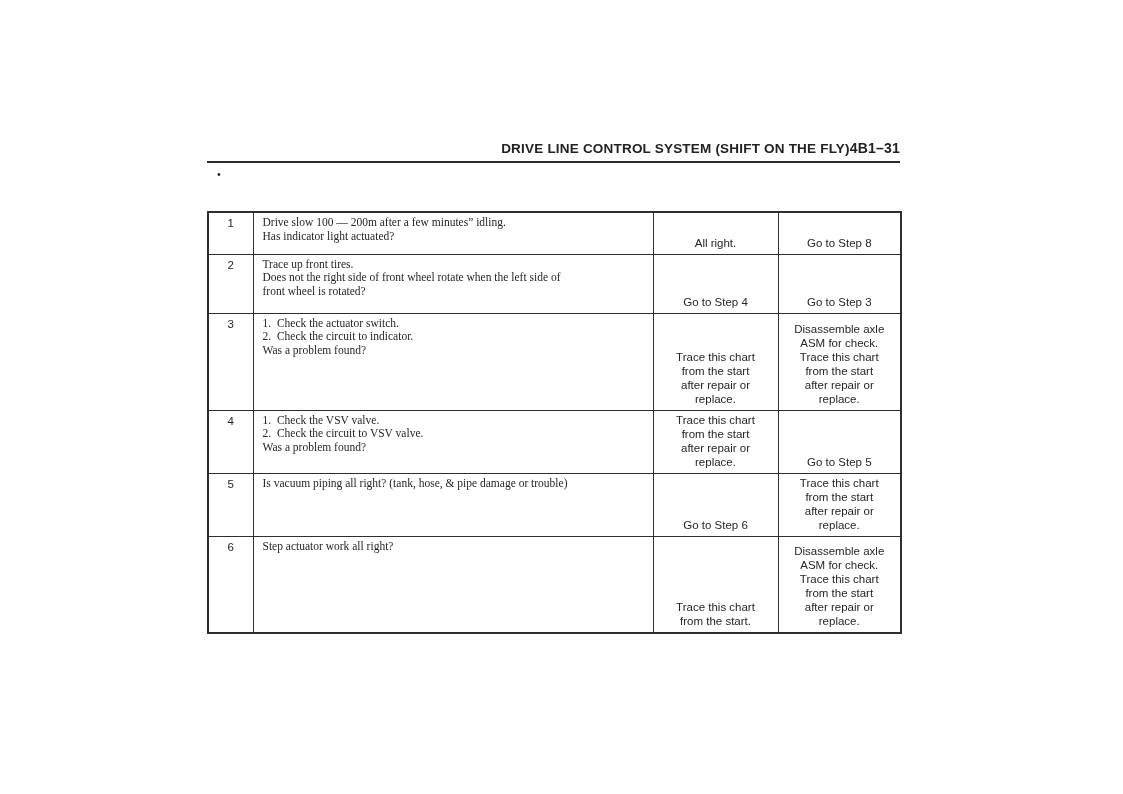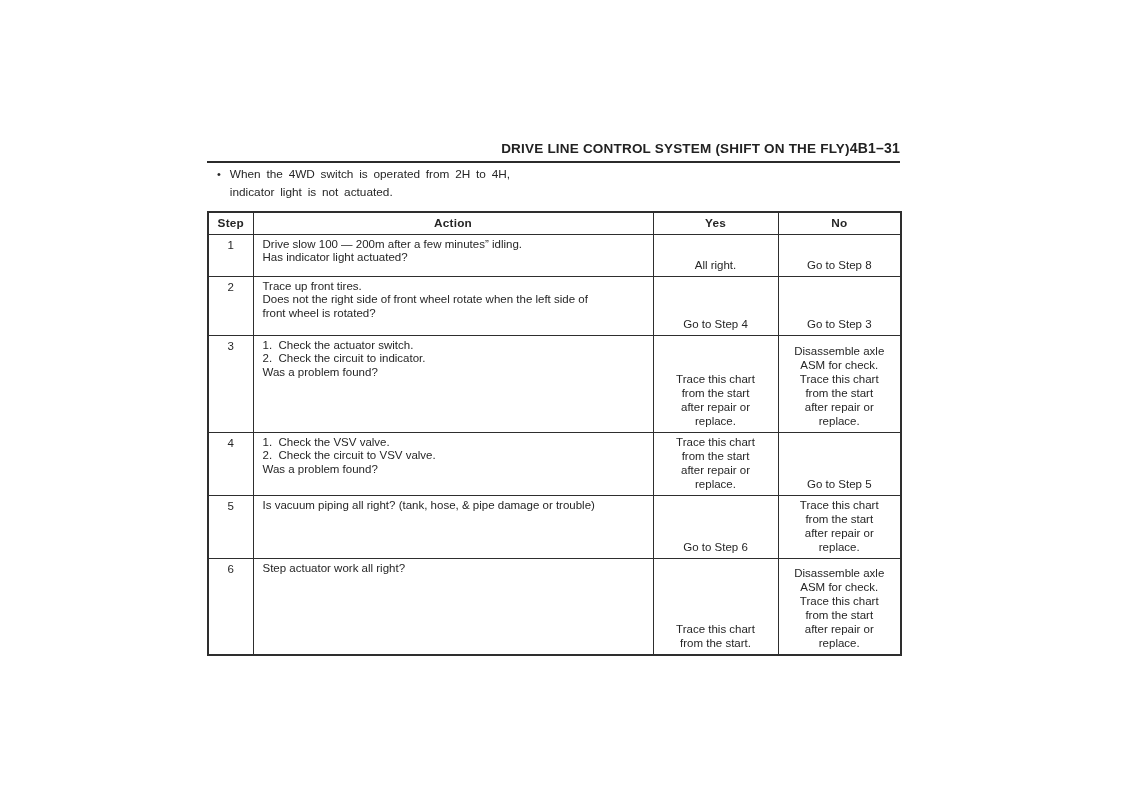--- a/index.html
+++ b/index.html
@@ -31,21 +31,21 @@
     border:2px solid #2e2e2e;
     font-size:11.5px; color:#262626;
   }
   table.ts th, table.ts td { border:1.5px solid #2e2e2e; }
   table.ts th {
     font-weight:bold; text-align:center; vertical-align:middle;
     font-size:11.8px; height:22px; letter-spacing:0.2px;
   }
   td.step { text-align:center; vertical-align:top; padding-top:4px; }
   td.action { vertical-align:top; padding:3px 10px 4px 9px; }
-  td.action .para { white-space:pre-line; line-height:13.5px; }
+  td.action .para { white-space:pre-line; line-height:13.5px;font-family:Liberation Serif, serif; }
   td.action .gap { }
   td.ans {
     text-align:center; vertical-align:bottom;
     padding:2px 4px 4px; white-space:pre-line; line-height:14px;
   }
   tr.r1 { height:42px; } tr.r2 { height:59px; } tr.r3 { height:97px; }
   tr.r4 { height:62px; } tr.r5 { height:63px; } tr.r6 { height:97px; }
 </style>
 </head>
 <body>
@@ -53,38 +53,30 @@
 <div class="page">
 
   <div class="page-header">
     <span>DRIVE LINE CONTROL SYSTEM (SHIFT ON THE FLY)</span><span class="page-number">4B1–31</span>
   </div>
 
   <div class="header-rule"></div>
 
   <div class="note">
     <span class="note-bullet">•</span>
-    <span class="note-text">When the 4WD switch is operated from 2H to 4H,
-indicator light is not actuated.</span>
   </div>
 
   <table class="ts">
     <colgroup>
       <col style="width:45px">
         <col style="width:400px">
         <col style="width:125px">
         <col style="width:123px">
     </colgroup>
     <tbody>
-        <tr>
-      <th>Step</th>
-      <th>Action</th>
-      <th>Yes</th>
-      <th>No</th>
-    </tr>
 
     <tr class="r1">
       <td class="step">1</td>
       <td class="action">
         <div class="para">Drive slow 100 — 200m after a few minutes” idling.</div>
         <div class="para gap">Has indicator light actuated?</div>
       </td>
       <td class="ans">All right.</td>
       <td class="ans">Go to Step 8</td>
     </tr>

